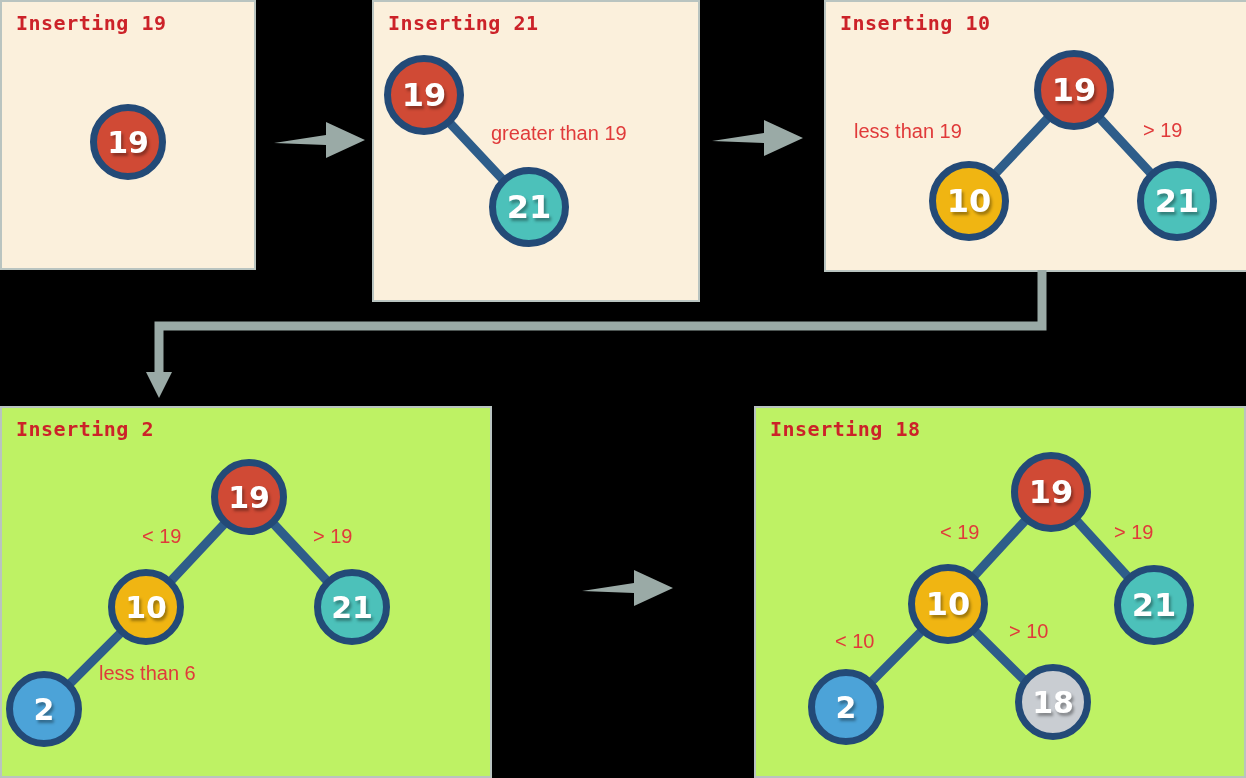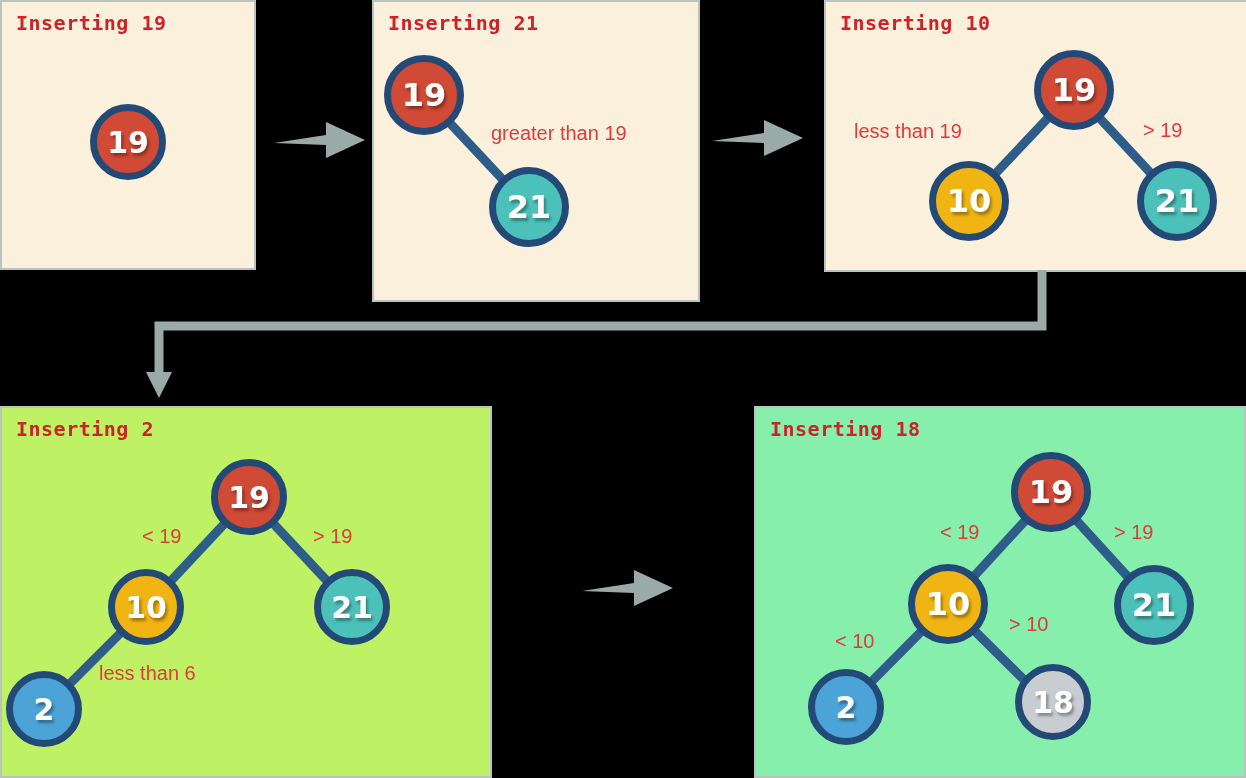--- a/index.html
+++ b/index.html
@@ -68,31 +68,31 @@
           <div class="edge" style="background: rgb(46, 93, 138); left: 144px; top: 194.5px; width: 144.25px; transform: rotate(135deg);"></div>
           <div class="elabel" style="color: rgb(224, 58, 58); left: 140px; top: 117px;">&lt; 19</div>
           <div class="elabel" style="color: rgb(224, 58, 58); left: 311px; top: 117px;">&gt; 19</div>
           <div class="elabel" style="color: rgb(224, 58, 58); left: 97px; top: 254px;">less than 6</div>
           <div class="node" style="left: 209px; top: 51px; width: 76px; height: 76px; background: rgb(208, 74, 53); border: 7px solid rgb(35, 74, 119); font-size: 30px; color: rgb(255, 255, 255);">19</div>
           <div class="node" style="left: 106px; top: 161px; width: 76px; height: 76px; background: rgb(240, 181, 18); border: 7px solid rgb(35, 74, 119); font-size: 30px; color: rgb(255, 255, 255);">10</div>
           <div class="node" style="left: 312px; top: 161px; width: 76px; height: 76px; background: rgb(76, 193, 186); border: 7px solid rgb(35, 74, 119); font-size: 30px; color: rgb(255, 255, 255);">21</div>
           <div class="node" style="left: 4px; top: 263px; width: 76px; height: 76px; background: rgb(76, 163, 216); border: 7px solid rgb(35, 74, 119); font-size: 30px; color: rgb(255, 255, 255);">2</div>
         </div>
       </div>
-      <div class="panel" style="left: 754px; top: 406px; width: 492px; height: 372px; background: #86efac; border-color: rgb(185, 196, 192);">
+      <div class="panel" style="left: 754px; top: 406px; width: 492px; height: 372px; background: #bef264; border-color: rgb(185, 196, 192);">
         <div class="panel-title" style="color: rgb(204, 34, 41);">Inserting 18</div>
         <div class="tree">
           <div class="edge" style="background: rgb(46, 93, 138); left: 295px; top: 79.5px; width: 152.161px; transform: rotate(132.603deg);"></div>
           <div class="edge" style="background: rgb(46, 93, 138); left: 295px; top: 79.5px; width: 152.899px; transform: rotate(47.6507deg);"></div>
           <div class="edge" style="background: rgb(46, 93, 138); left: 192px; top: 191.5px; width: 144.959px; transform: rotate(134.721deg);"></div>
           <div class="edge" style="background: rgb(46, 93, 138); left: 192px; top: 191.5px; width: 147.787px; transform: rotate(44.7259deg);"></div>
           <div class="elabel" style="color: rgb(224, 58, 58); left: 184px; top: 113px;">&lt; 19</div>
           <div class="elabel" style="color: rgb(224, 58, 58); left: 358px; top: 113px;">&gt; 19</div>
           <div class="elabel" style="color: rgb(224, 58, 58); left: 79px; top: 222px;">&lt; 10</div>
-          <div class="elabel" style="color: rgb(224, 58, 58); left: 253px; top: 205px;">&gt; 10</div>
+          <div class="elabel" style="color: rgb(224, 58, 58); left: 253px; top: 212px;">&gt; 10</div>
           <div class="node" style="left: 255px; top: 44px; width: 80px; height: 80px; background: rgb(208, 74, 53); border: 7px solid rgb(35, 74, 119); font-size: 32px; color: rgb(255, 255, 255);">19</div>
           <div class="node" style="left: 152px; top: 156px; width: 80px; height: 80px; background: rgb(240, 181, 18); border: 7px solid rgb(35, 74, 119); font-size: 32px; color: rgb(255, 255, 255);">10</div>
           <div class="node" style="left: 358px; top: 157px; width: 80px; height: 80px; background: rgb(76, 193, 186); border: 7px solid rgb(35, 74, 119); font-size: 32px; color: rgb(255, 255, 255);">21</div>
           <div class="node" style="left: 52px; top: 261px; width: 76px; height: 76px; background: rgb(76, 163, 216); border: 7px solid rgb(35, 74, 119); font-size: 30px; color: rgb(255, 255, 255);">2</div>
           <div class="node" style="left: 259px; top: 256px; width: 76px; height: 76px; background: rgb(201, 205, 210); border: 7px solid rgb(35, 74, 119); font-size: 30px; color: rgb(255, 255, 255);">18</div>
         </div>
       </div>
     </div>
 
   <svg class="arrow" style="left:272px;top:112px;" width="96" height="56" viewBox="0 0 96 56">

